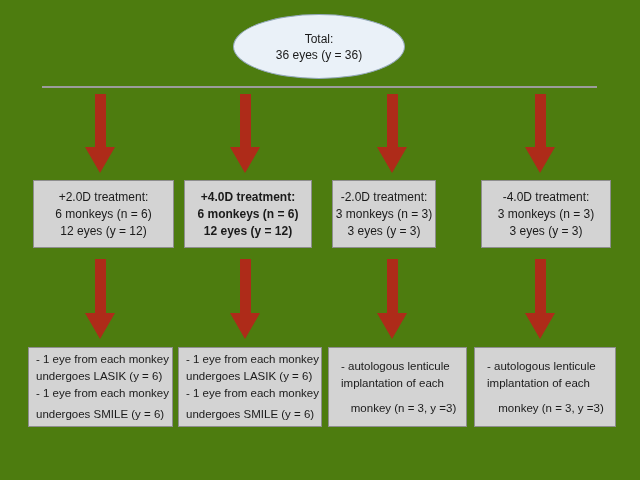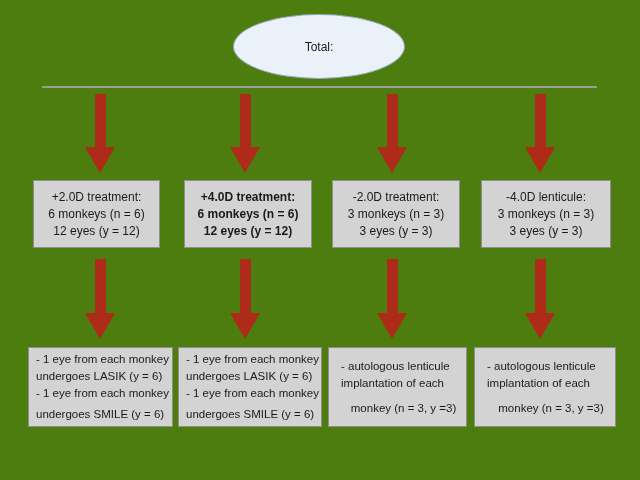--- a/index.html
+++ b/index.html
@@ -57,41 +57,42 @@
   
   .gbox {
     position: absolute;
     background: #d3d3d3;
     border: 1px solid #8e8e8e;
     box-sizing: border-box;
     display: flex; flex-direction: column; justify-content: center;
     font-size: 12px; line-height: 17px;
   }
   .trow { top: 180px; height: 68px; text-align: center; }
-  .t1 { left: 33px;  width: 127px; text-align: center; }
+  .t1 { left: 33px;  width: 141px; text-align: center; }
   .t2 { left: 184px; width: 128px; font-weight: bold; }
-  .t3 { left: 332px; width: 128px; }
+  .t3 { left: 332px; width: 104px; }
   .t4 { left: 481px; width: 130px; }
 
   .orow { top: 347px; height: 80px; text-align: left; font-size: 11.5px; line-height: 17px; }
   .orow div { white-space: nowrap; }
   .o1 { left: 28px;  width: 145px; padding-left: 7px; }
   .o2 { left: 178px; width: 144px; padding-left: 7px; }
   .o3 { left: 328px; width: 139px; padding-left: 12px; }
   .o4 { left: 474px; width: 142px; padding-left: 12px; }
   .gap-sm { margin-top: 4px; }
   .gap-md { margin-top: 8px; text-align: center; }
 </style>
 </head>
 <body>
 
 <div class="canvas">
 
   <div class="ellipse">
     <div>Total:</div>
+    <div>36 eyes (y = 36)</div>
   </div>
 
   <div class="hline"></div>
 
   <div class="arrow r1 c1">
     <span class="shaft"></span>
     <span class="head"></span>
   </div>
   <div class="arrow r1 c2">
     <span class="shaft"></span>
@@ -115,21 +116,21 @@
     <div>+4.0D treatment:</div>
     <div>6 monkeys (n = 6)</div>
     <div>12 eyes (y = 12)</div>
   </div>
   <div class="gbox trow t3">
     <div>-2.0D treatment:</div>
     <div>3 monkeys (n = 3)</div>
     <div>3 eyes (y = 3)</div>
   </div>
   <div class="gbox trow t4">
-    <div>-4.0D lenticule:</div>
+    <div>-4.0D treatment:</div>
     <div>3 monkeys (n = 3)</div>
     <div>3 eyes (y = 3)</div>
   </div>
 
   <div class="arrow r2 c1">
     <span class="shaft"></span>
     <span class="head"></span>
   </div>
   <div class="arrow r2 c2">
     <span class="shaft"></span>

